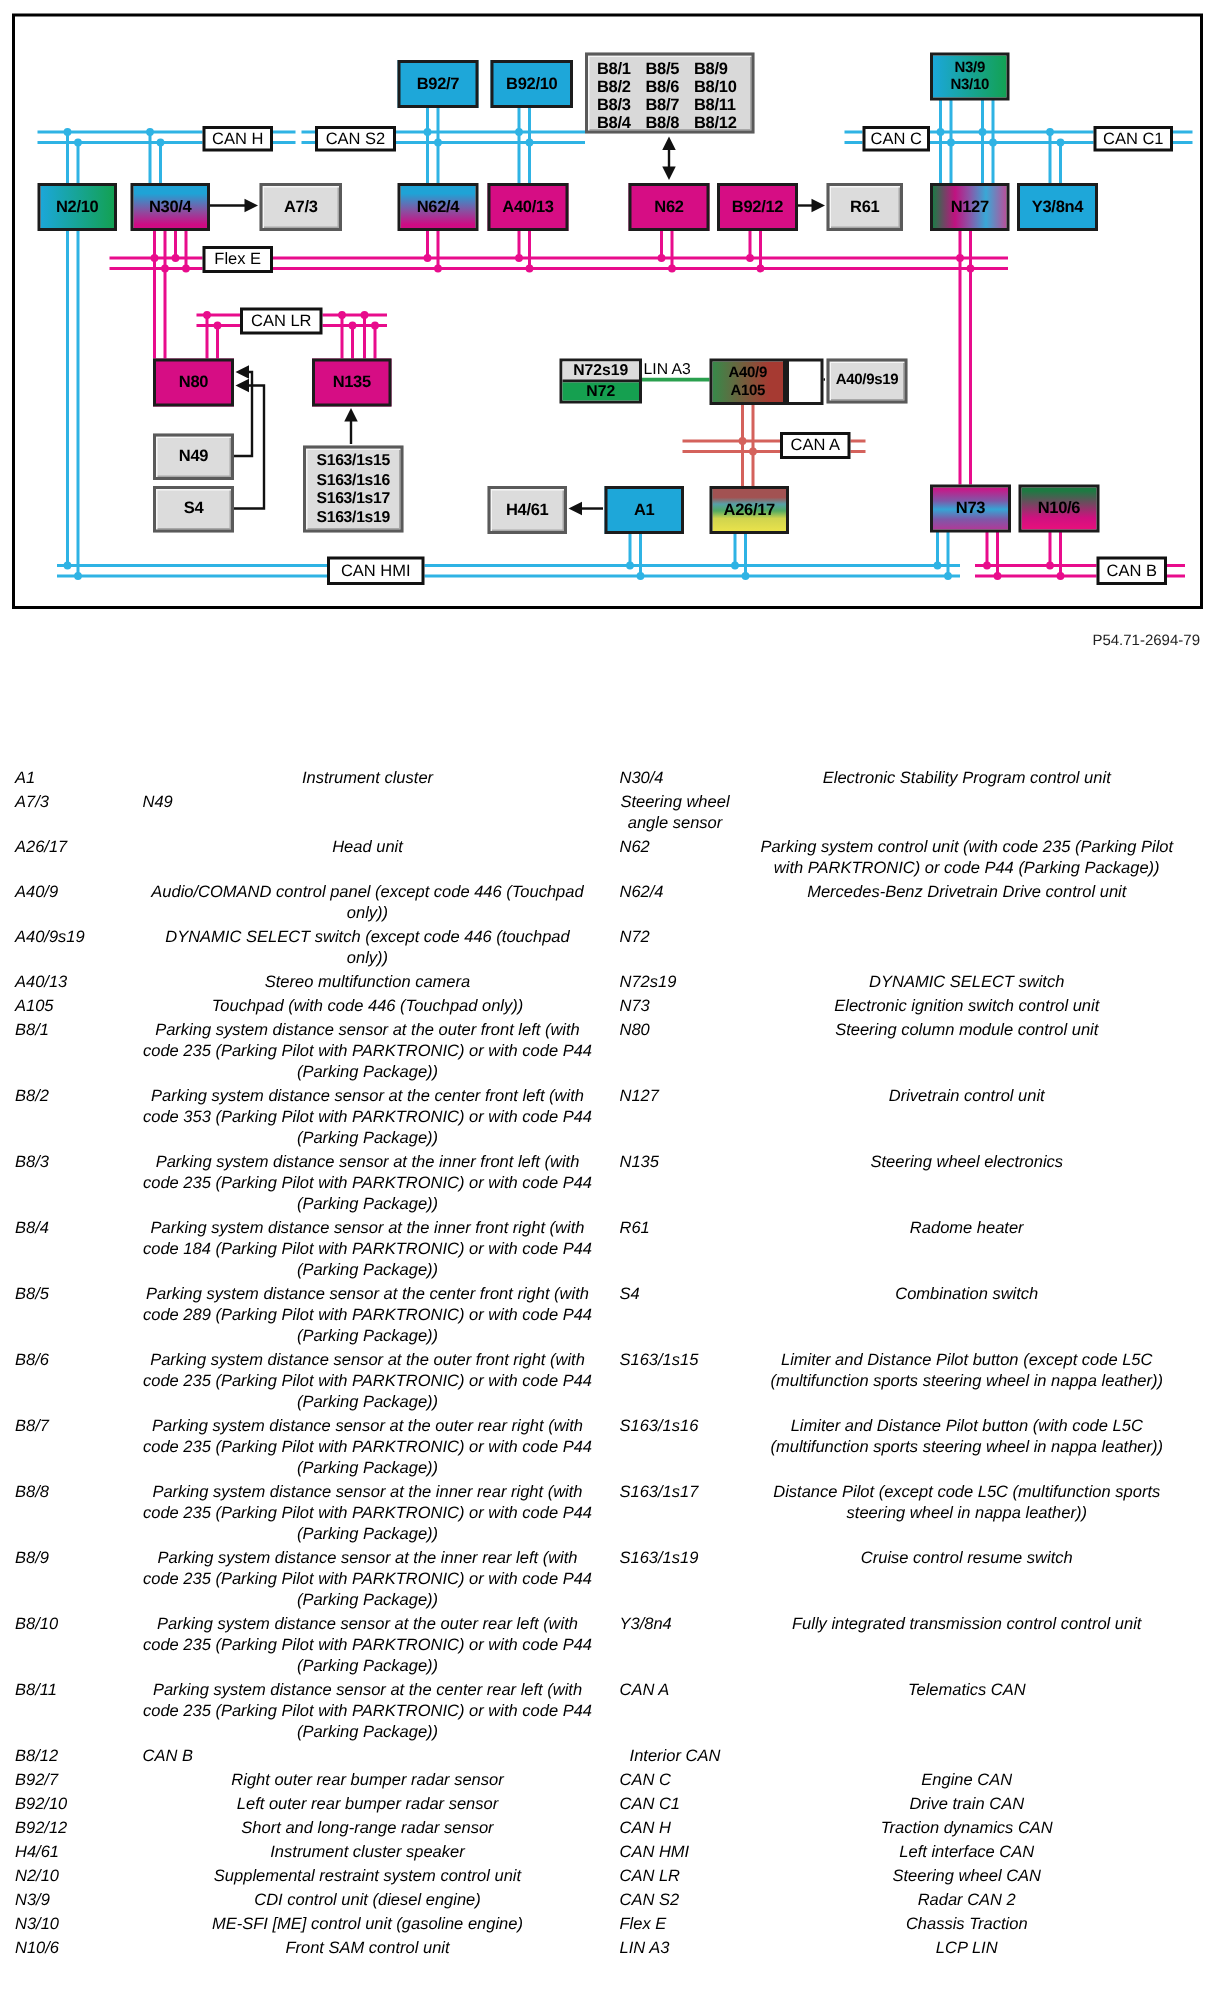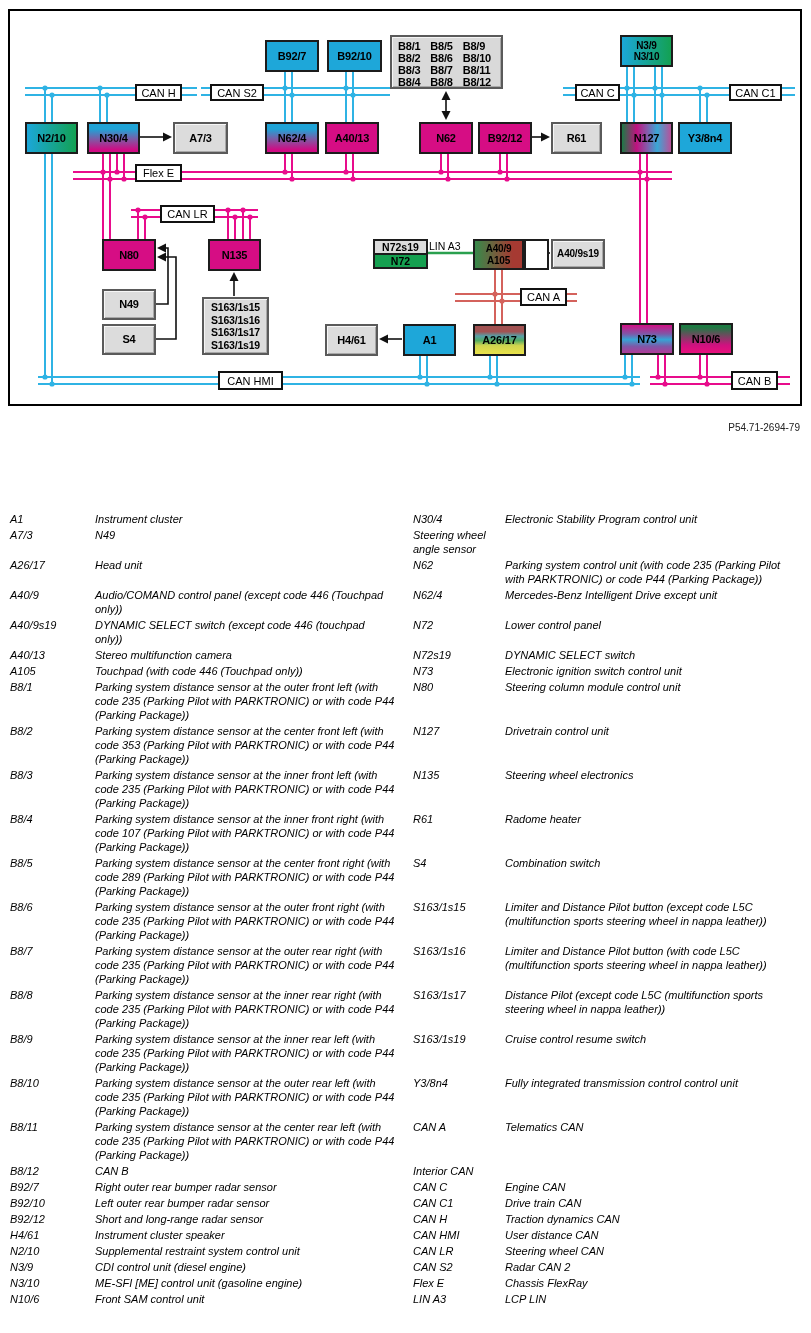--- a/index.html
+++ b/index.html
@@ -60,21 +60,21 @@
   .split-bottom { background:#15a050; }
 
   
   .figno { position:absolute; left:560px; top:422px; width:240px; text-align:right;
            font-size:10px; color:#222; z-index:2; }
 
   
   .legend { position:absolute; left:10px; top:512px; width:792px; }
   .legend-row { display:grid; grid-template-columns:85px 318px 92px 1fr; margin-bottom:2px; }
   .legend .cell { font-style:italic; font-size:11px; line-height:14px; color:#000; }
-  .legend .desc { padding-right:18px; }
+  .legend .desc { padding-right:18px;text-align:center; }
 </style>
 </head>
 <body>
 
 <div class="diagram">
   <div class="frame"></div>
 
   <svg class="wires" viewBox="0 0 811 415">
 
     <g stroke="#2fb3e4" stroke-width="2" fill="none">
@@ -290,28 +290,27 @@
       <span class="cell code">A26/17</span>
       <span class="cell desc">Head unit</span>
       <span class="cell code">N62</span>
       <span class="cell desc">Parking system control unit (with code 235 (Parking Pilot with PARKTRONIC) or code P44 (Parking Package))</span>
     </div>
 
     <div class="legend-row">
       <span class="cell code">A40/9</span>
       <span class="cell desc">Audio/COMAND control panel (except code 446 (Touchpad only))</span>
       <span class="cell code">N62/4</span>
-      <span class="cell desc">Mercedes-Benz Intelligent Drive except unit</span>
+      <span class="cell desc">Mercedes-Benz Drivetrain Drive control unit</span>
     </div>
 
     <div class="legend-row">
       <span class="cell code">A40/9s19</span>
       <span class="cell desc">DYNAMIC SELECT switch (except code 446 (touchpad only))</span>
       <span class="cell code">N72</span>
-      <span class="cell desc">Lower control panel</span>
     </div>
 
     <div class="legend-row">
       <span class="cell code">A40/13</span>
       <span class="cell desc">Stereo multifunction camera</span>
       <span class="cell code">N72s19</span>
       <span class="cell desc">DYNAMIC SELECT switch</span>
     </div>
 
     <div class="legend-row">
@@ -337,21 +336,21 @@
 
     <div class="legend-row">
       <span class="cell code">B8/3</span>
       <span class="cell desc">Parking system distance sensor at the inner front left (with code 235 (Parking Pilot with PARKTRONIC) or with code P44 (Parking Package))</span>
       <span class="cell code">N135</span>
       <span class="cell desc">Steering wheel electronics</span>
     </div>
 
     <div class="legend-row">
       <span class="cell code">B8/4</span>
-      <span class="cell desc">Parking system distance sensor at the inner front right (with code 107 (Parking Pilot with PARKTRONIC) or with code P44 (Parking Package))</span>
+      <span class="cell desc">Parking system distance sensor at the inner front right (with code 184 (Parking Pilot with PARKTRONIC) or with code P44 (Parking Package))</span>
       <span class="cell code">R61</span>
       <span class="cell desc">Radome heater</span>
     </div>
 
     <div class="legend-row">
       <span class="cell code">B8/5</span>
       <span class="cell desc">Parking system distance sensor at the center front right (with code 289 (Parking Pilot with PARKTRONIC) or with code P44 (Parking Package))</span>
       <span class="cell code">S4</span>
       <span class="cell desc">Combination switch</span>
     </div>
@@ -422,42 +421,42 @@
       <span class="cell code">B92/12</span>
       <span class="cell desc">Short and long-range radar sensor</span>
       <span class="cell code">CAN H</span>
       <span class="cell desc">Traction dynamics CAN</span>
     </div>
 
     <div class="legend-row">
       <span class="cell code">H4/61</span>
       <span class="cell desc">Instrument cluster speaker</span>
       <span class="cell code">CAN HMI</span>
-      <span class="cell desc">User distance CAN</span>
+      <span class="cell desc">Left interface CAN</span>
     </div>
 
     <div class="legend-row">
       <span class="cell code">N2/10</span>
       <span class="cell desc">Supplemental restraint system control unit</span>
       <span class="cell code">CAN LR</span>
       <span class="cell desc">Steering wheel CAN</span>
     </div>
 
     <div class="legend-row">
       <span class="cell code">N3/9</span>
       <span class="cell desc">CDI control unit (diesel engine)</span>
       <span class="cell code">CAN S2</span>
       <span class="cell desc">Radar CAN 2</span>
     </div>
 
     <div class="legend-row">
       <span class="cell code">N3/10</span>
       <span class="cell desc">ME-SFI [ME] control unit (gasoline engine)</span>
       <span class="cell code">Flex E</span>
-      <span class="cell desc">Chassis FlexRay</span>
+      <span class="cell desc">Chassis Traction</span>
     </div>
 
     <div class="legend-row">
       <span class="cell code">N10/6</span>
       <span class="cell desc">Front SAM control unit</span>
       <span class="cell code">LIN A3</span>
       <span class="cell desc">LCP LIN</span>
     </div>
   </div>
 

